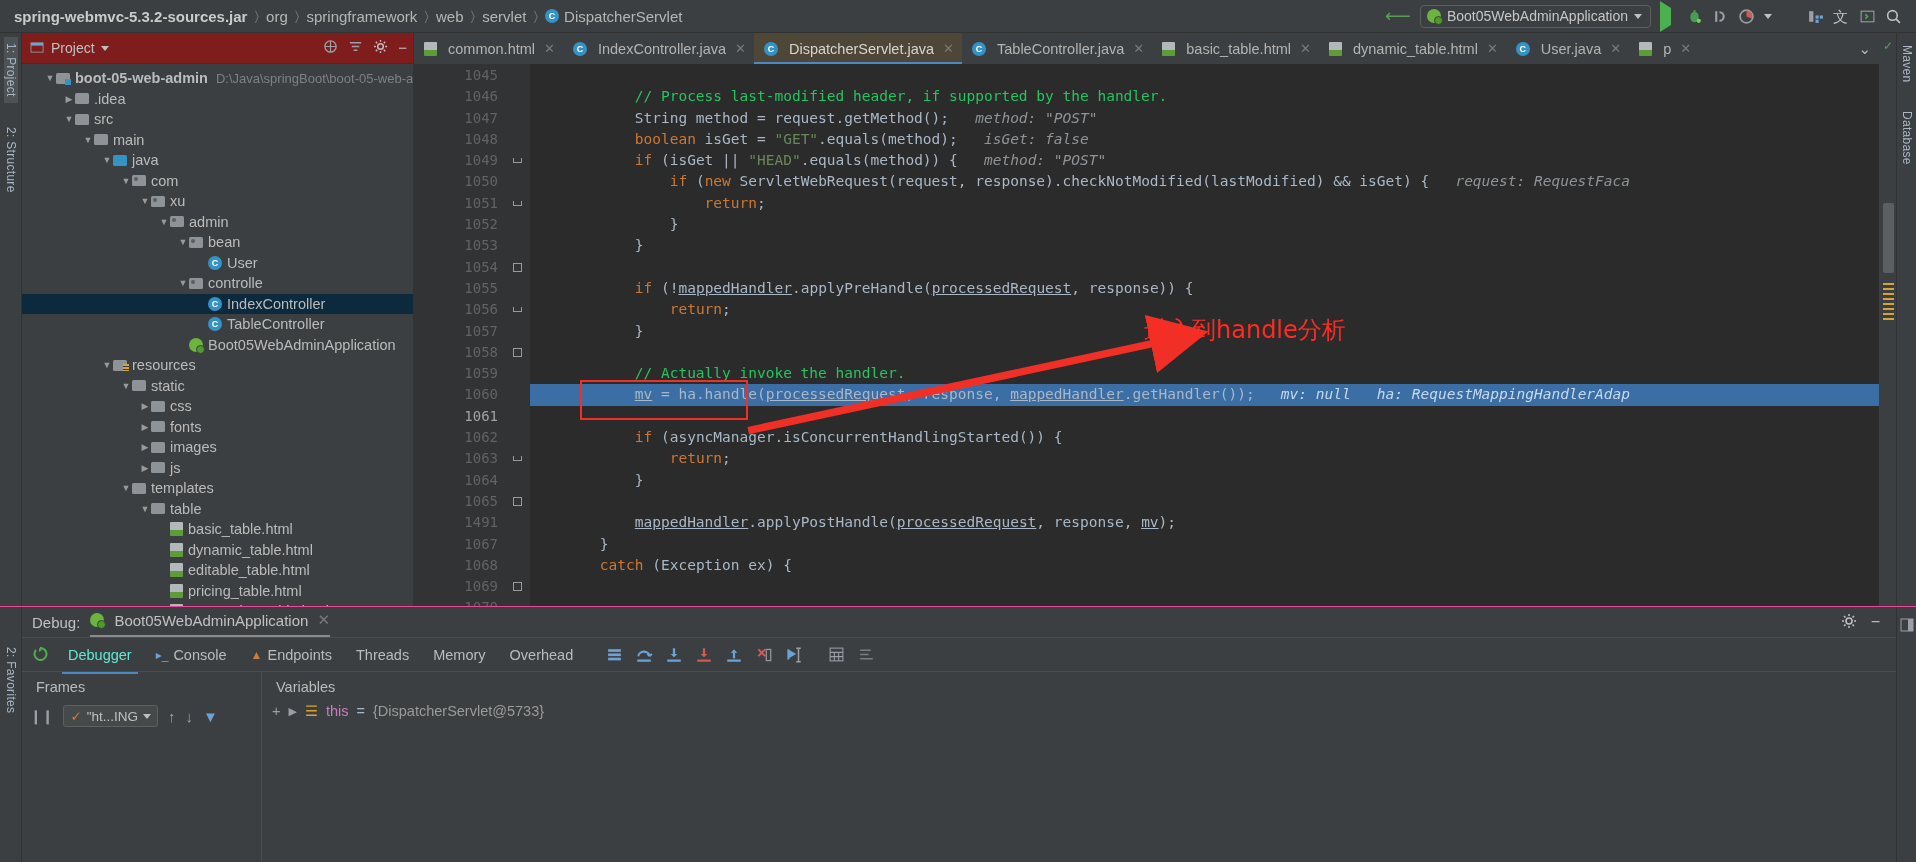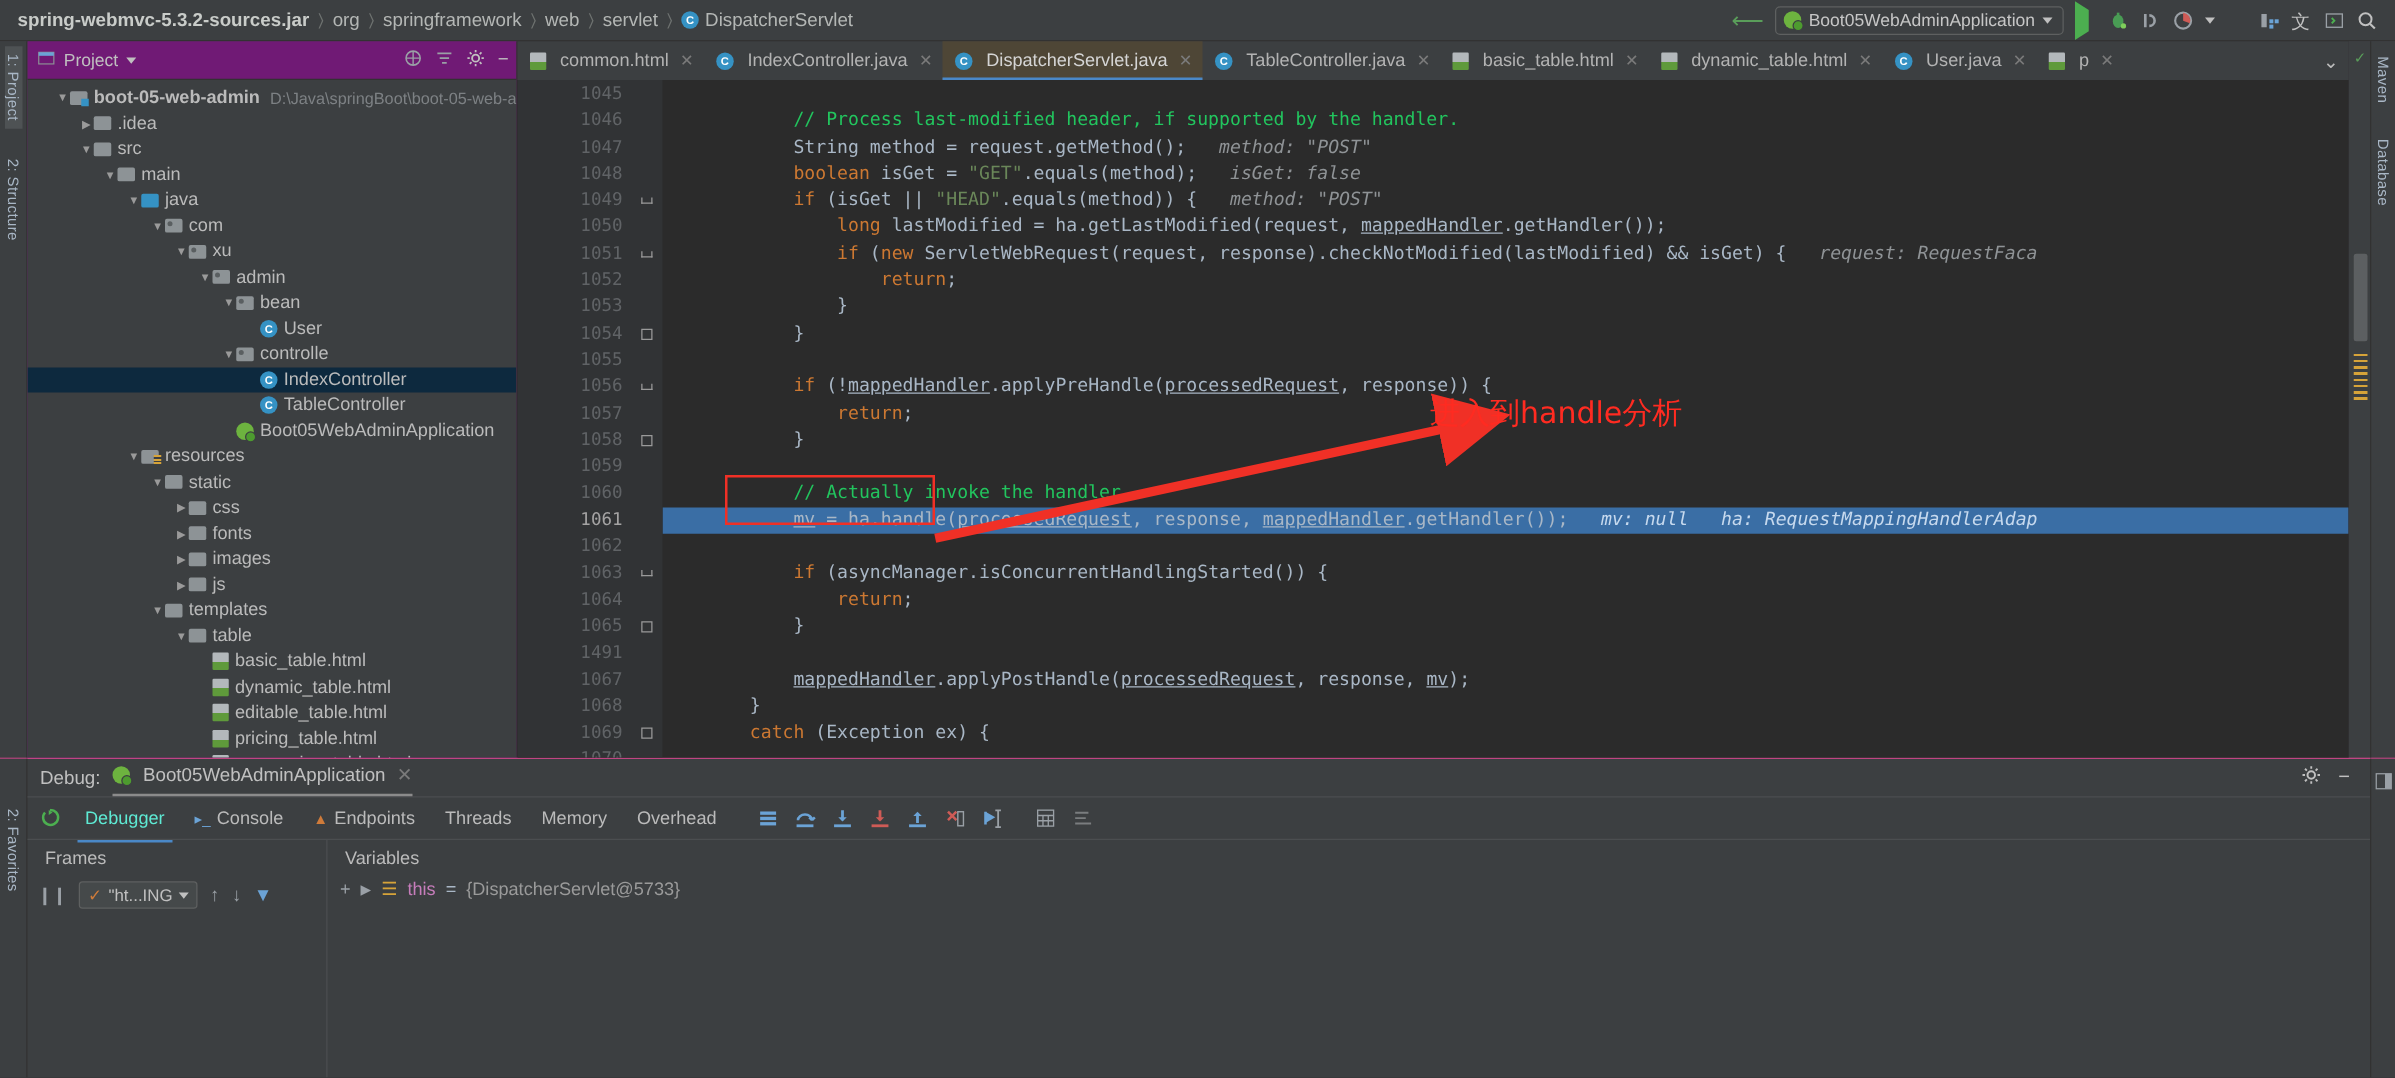--- a/index.html
+++ b/index.html
@@ -27,21 +27,21 @@
   .main { display:flex; height:573px; }
 
   
   .lstrip { width:22px; background:#3c3f41; border-right:1px solid #323232;
             display:flex; flex-direction:column; align-items:center; padding-top:4px; }
   .vtext { writing-mode:vertical-rl; font-size:12px; color:#a9b7c6; letter-spacing:.3px;
            padding:6px 0; white-space:nowrap; }
   .vtext.sel { background:#4e5254; }
 
   
-  .proj { width:392px; background:#701a75; display:flex; flex-direction:column;
+  .proj { width:392px; background:#7f1d1d; display:flex; flex-direction:column;
           border-right:1px solid #323232; }
   .proj-head { height:31px; display:flex; align-items:center; padding:0 6px 0 8px;
                border-bottom:1px solid #323232; gap:6px; }
   .proj-head .title { font-size:14px; color:#c0c0c0; }
   .proj-head-icons { margin-left:auto; display:flex; gap:10px; align-items:center; }
   .tree { flex:1; overflow:hidden; padding-top:4px; background:#3c3f41; font-size:14.5px; }
   .trow { height:20.5px; display:flex; align-items:center; white-space:nowrap; color:#bbbbbb; }
   .trow.sel { background:#0d293e; }
   .arr { width:12px; display:inline-block; color:#9a9a9a; font-size:9px; text-align:center; flex:none; }
   .fold { width:14px;height:11px;background:#8d9396; border-radius:1.5px; margin-right:5px; flex:none;
@@ -497,21 +497,20 @@
             <i></i>
           </div>
           <div class="fmark"></div>
         </div>
       <div class="code" id="code">
           <div class="ln">&nbsp;</div>
           <div class="ln"><span class="c">            // Process last-modified header, if supported by the handler.</span></div>
           <div class="ln">            String method = request.getMethod();   <span class="hint">method: "POST"</span></div>
           <div class="ln">            <span class="k">boolean</span> isGet = <span class="s">"GET"</span>.equals(method);   <span class="hint">isGet: false</span></div>
           <div class="ln">            <span class="k">if</span> (isGet || <span class="s">"HEAD"</span>.equals(method)) {   <span class="hint">method: "POST"</span></div>
-          <div class="ln">                <span class="k">long</span> lastModified = ha.getLastModified(request, <span class="u">mappedHandler</span>.getHandler());</div>
           <div class="ln">                <span class="k">if</span> (<span class="k">new</span> ServletWebRequest(request, response).checkNotModified(lastModified) &amp;&amp; isGet) {   <span class="hint">request: RequestFaca</span></div>
           <div class="ln">                    <span class="k">return</span>;</div>
           <div class="ln">                }</div>
           <div class="ln">            }</div>
           <div class="ln">&nbsp;</div>
           <div class="ln">            <span class="k">if</span> (!<span class="u">mappedHandler</span>.applyPreHandle(<span class="u">processedRequest</span>, response)) {</div>
           <div class="ln">                <span class="k">return</span>;</div>
           <div class="ln">            }</div>
           <div class="ln">&nbsp;</div>
           <div class="ln"><span class="c">            // Actually invoke the handler.</span></div>

